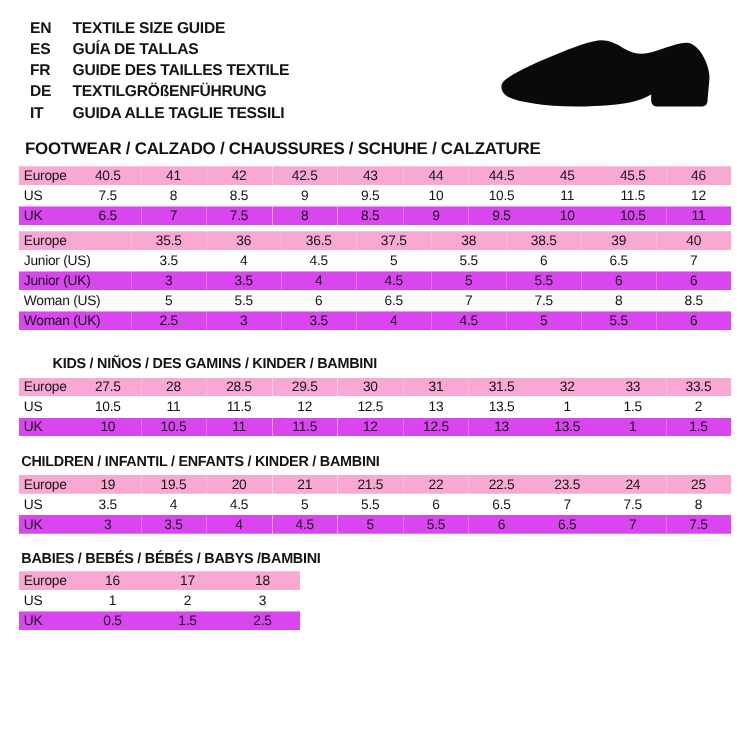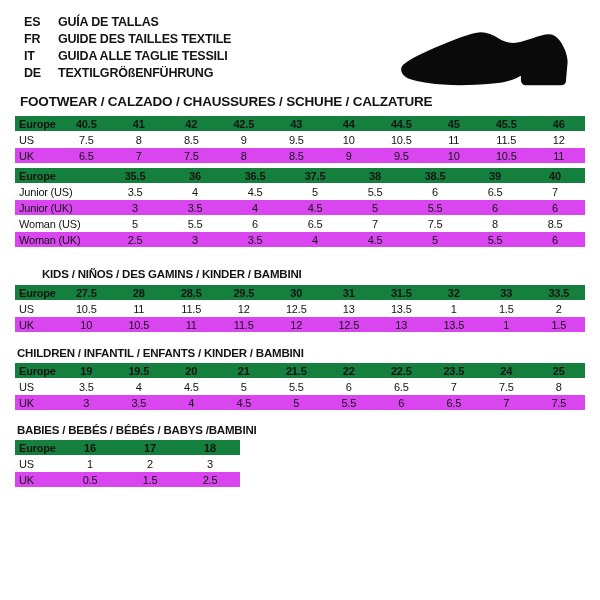--- a/index.html
+++ b/index.html
@@ -41,44 +41,48 @@
   .sec-children table { margin-top:3px; width:570px; }
   .sec-babies table   { margin-top:3px; width:225px; }
 
   td {
     font-size:11px; height:15px; padding:0;
     text-align:center; vertical-align:middle;
     white-space:nowrap; overflow:hidden;
   }
   td.lbl { text-align:left; padding-left:4px; }
   tr { border-bottom:1px solid #ffffff; }
-  tr.hdr td { background:#15803d;font-weight:bold; }
+  tr.hdr td { background:#f9a8d4; }
   tr.alt td { background:#d946ef; }
 </style>
 </head>
 <body>
 
 <div class="page">
 
   <div>
     <div class="lang-row">
+      <span class="lang-code">EN</span>
+      <span class="lang-text">TEXTILE SIZE GUIDE</span>
+    </div>
+    <div class="lang-row">
       <span class="lang-code">ES</span>
       <span class="lang-text">GUÍA DE TALLAS</span>
     </div>
     <div class="lang-row">
       <span class="lang-code">FR</span>
       <span class="lang-text">GUIDE DES TAILLES TEXTILE</span>
     </div>
     <div class="lang-row">
+      <span class="lang-code">DE</span>
+      <span class="lang-text">TEXTILGRÖßENFÜHRUNG</span>
+    </div>
+    <div class="lang-row">
       <span class="lang-code">IT</span>
       <span class="lang-text">GUIDA ALLE TAGLIE TESSILI</span>
-    </div>
-    <div class="lang-row">
-      <span class="lang-code">DE</span>
-      <span class="lang-text">TEXTILGRÖßENFÜHRUNG</span>
     </div>
   </div>
 
   <div class="category-line">FOOTWEAR / CALZADO / CHAUSSURES / SCHUHE / CALZATURE</div>
 
   <section class="sec-man">
     <table>
         <colgroup>
           <col style="width: 45px;">
           <col>

